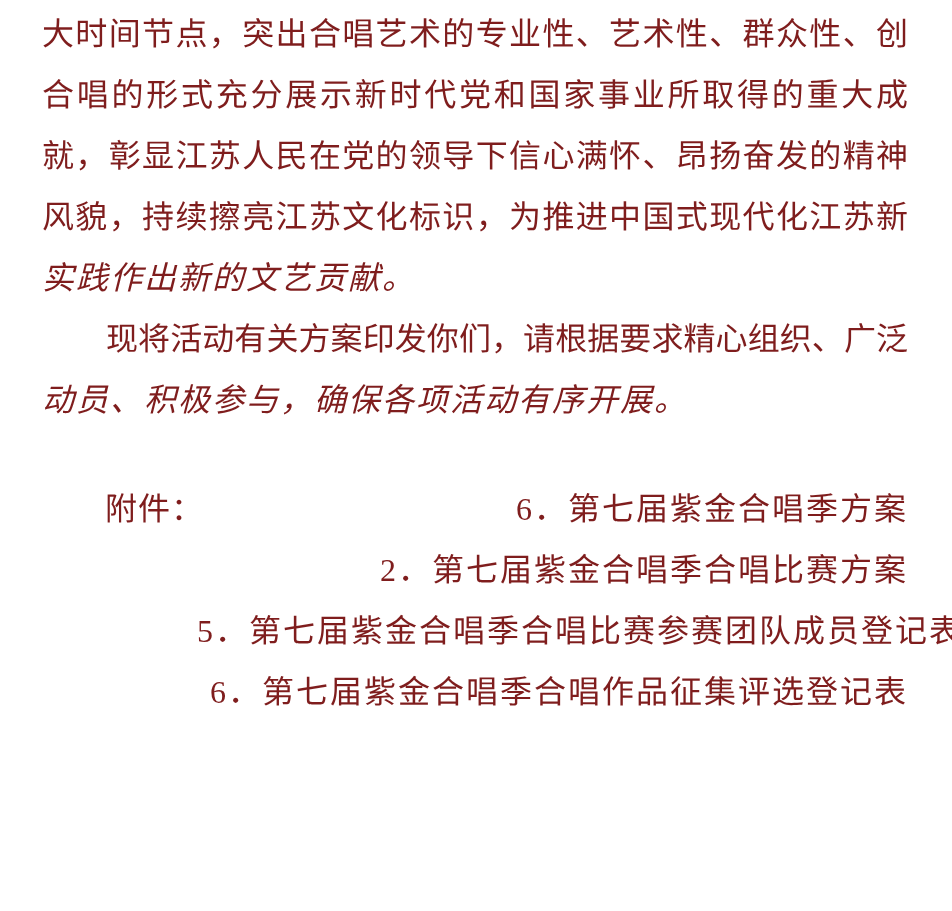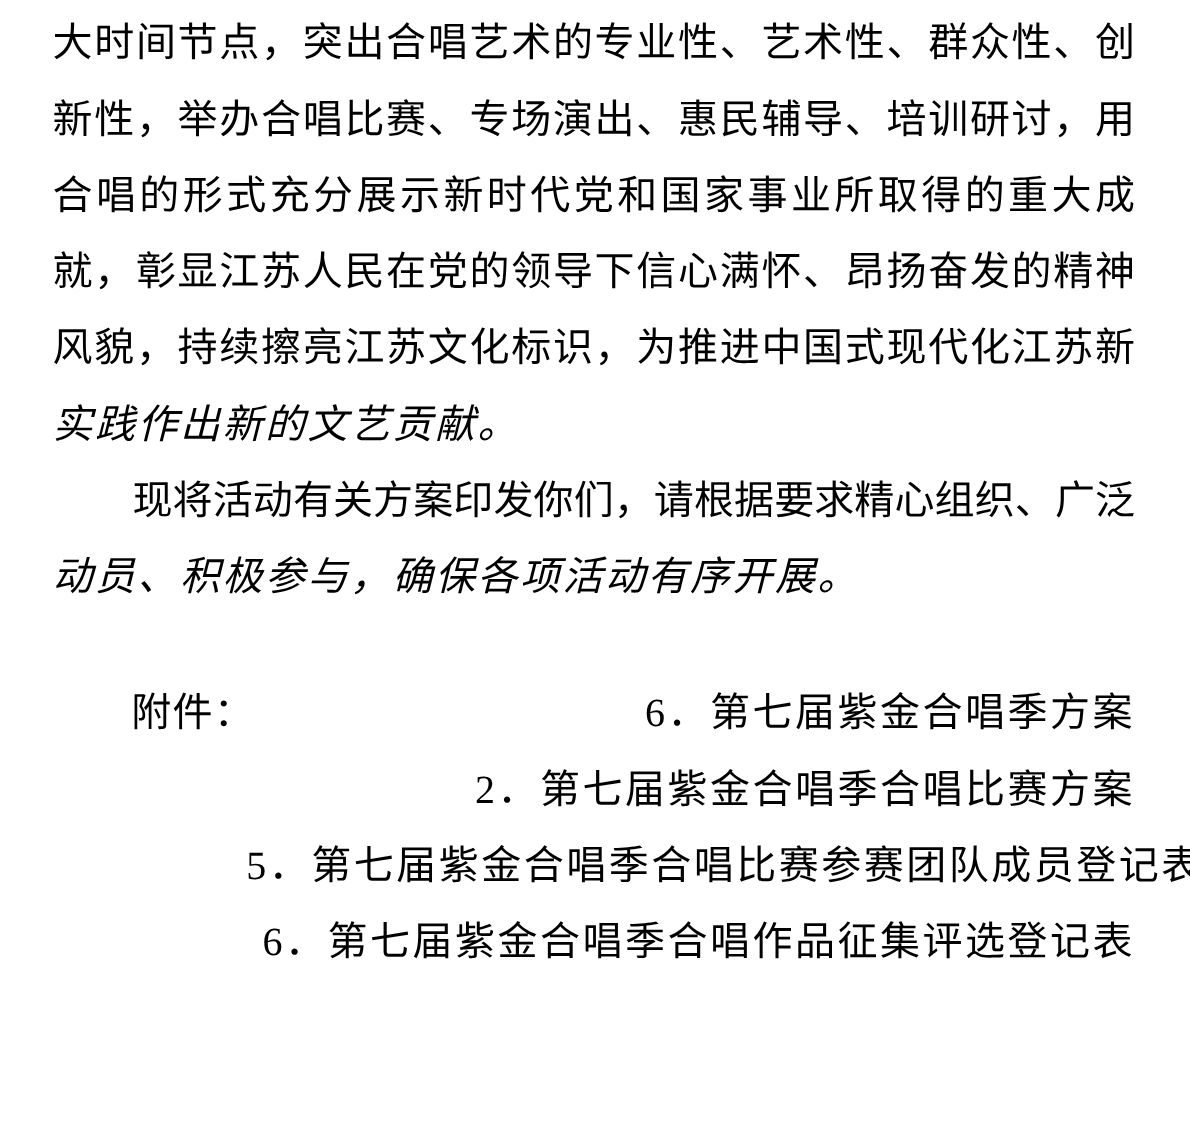--- a/index.html
+++ b/index.html
@@ -7,21 +7,21 @@
     padding: 0;
     background: #ffffff;
   }
   .page {
     position: relative;
     width: 952px;
     height: 911px;
     box-sizing: border-box;
     padding: 4px 44px 0 42px;
     background: #ffffff;
-    color: #000000;
+    color: #7f1d1d;
     font-family: "Liberation Serif", "DejaVu Serif", serif;
     font-size: 32px;
     overflow: hidden;
     -webkit-font-smoothing: antialiased;
   }
   .body-text .line {
     height: 61px;
     line-height: 61px;
     text-align: justify;
     text-align-last: justify;
@@ -57,21 +57,20 @@
   .att-text {
     letter-spacing: 2px;
   }
 </style>
 </head>
 <body>
 
 <div class="page">
   <div class="body-text" id="body-text">
       <div class="line">大时间节点，突出合唱艺术的专业性、艺术性、群众性、创</div>
-      <div class="line">新性，举办合唱比赛、专场演出、惠民辅导、培训研讨，用</div>
       <div class="line">合唱的形式充分展示新时代党和国家事业所取得的重大成</div>
       <div class="line">就，彰显江苏人民在党的领导下信心满怀、昂扬奋发的精神</div>
       <div class="line">风貌，持续擦亮江苏文化标识，为推进中国式现代化江苏新</div>
       <div class="line last">实践作出新的文艺贡献。</div>
       <div class="line indent">现将活动有关方案印发你们，请根据要求精心组织、广泛</div>
       <div class="line last">动员、积极参与，确保各项活动有序开展。</div>
     </div>
   <div class="attachments" id="attachments">
       <div class="att-row">
         <span class="att-label">附件：</span>

